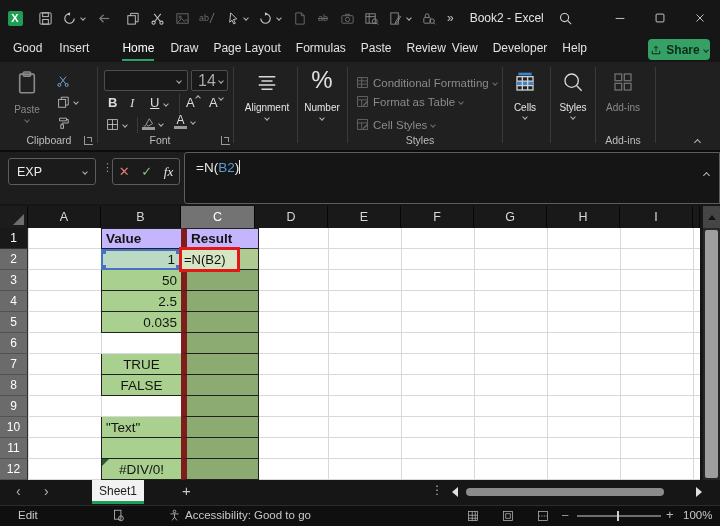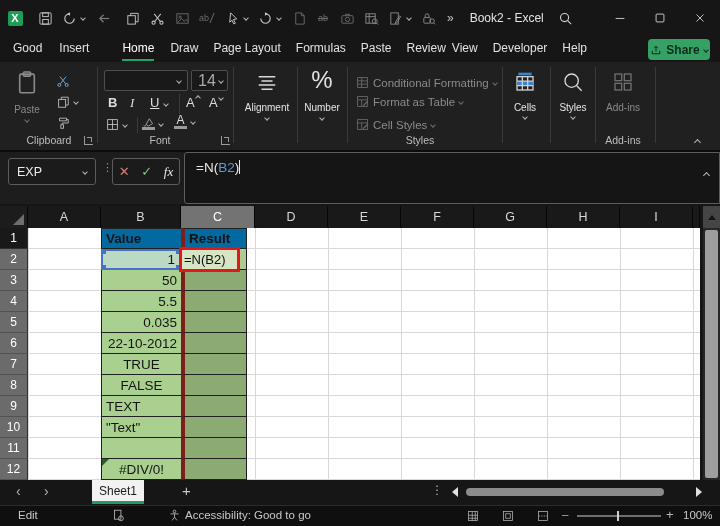--- a/index.html
+++ b/index.html
@@ -45,23 +45,23 @@
 .caret{display:inline-block;width:1px;height:14px;background:#e8e8e8;vertical-align:-2px}
 
 #grid{left:0;top:206px;width:700px;height:274px;background:#fff}
 .vl{position:absolute;top:22px;bottom:0;width:1px;background:#d9d9d9}
 .hl{position:absolute;left:28px;right:0;height:1px;background:#d9d9d9}
 .ch{position:absolute;top:0;height:22px;background:#191919;color:#d8d8d8;display:flex;align-items:center;justify-content:center;font-size:12.5px;border-right:1px solid #060606}
 .ch.sel{background:#737373;color:#fff}
 .rh{position:absolute;left:0;width:28px;height:21px;background:#6b6b6b;color:#fff;display:flex;align-items:center;justify-content:center;font-size:12px;border-bottom:1px solid #525252;border-right:1px solid #2e2e2e}
 .rh.dark{background:#191919;border-bottom:1px solid #2e2e2e}
 .cell{position:absolute;display:flex;align-items:center;font-size:13.5px;color:#141414;border-bottom:1px solid #202020;padding:0 4px;width:80px;height:21px;left:101px}
-.cell.c{left:181px;width:66px;border-left:4px solid #7f1d1d;border-right:1px solid #202020}
+.cell.c{left:181px;width:78px;border-left:6px solid #7f1d1d;border-right:1px solid #202020}
 .cell.b{border-left:1px solid #202020}
-.cell.hdr{background:#0369a1;font-weight:bold;border-top:1px solid #202020}
+.cell.hdr{background:#c4b5fd;font-weight:bold;border-top:1px solid #202020}
 .cell.bv{background:#A9D08E}
 .cell.cv{background:#8CAB73}
 .ar{justify-content:flex-end}
 .ac{justify-content:center}
 .hand{position:absolute;width:5px;height:5px;background:#4472C4}
 #vscroll{position:absolute;left:703px;top:206px;width:17px;height:274px;background:#262626}
 
 #sheetbar{left:0;top:480px;width:720px;height:25px;background:#161616}
 #sheettab{position:absolute;left:92px;top:0;width:52px;height:24px;background:#f2f2f2;color:#1c1c1c;font-size:12px;display:flex;align-items:center;justify-content:center;border-bottom:3px solid #1f9d5b}
 
@@ -459,26 +459,24 @@
     <div class="rh" style="top:253px">12</div>
     <div class="cell b hdr" style="top:22px">Value</div>
     <div class="cell b ar" style="top:43px;background:#BCDAC3;border:2px solid #4472C4">
       <span>1</span>
       <div class="hand" style="left:-2px;top:-2px"></div>
         <div class="hand" style="right:-2px;top:-2px"></div>
         <div class="hand" style="left:-2px;bottom:-2px"></div>
         <div class="hand" style="right:-2px;bottom:-2px"></div>
     </div>
     <div class="cell b bv ar" style="top:64px">50</div>
-    <div class="cell b bv ar" style="top:85px">5.5</div>
+    <div class="cell b bv ar" style="top:85px">2.5</div>
     <div class="cell b bv ar" style="top:106px">0.035</div>
-    <div class="cell b bv ar" style="top:127px">22-10-2012</div>
     <div class="cell b bv ac" style="top:148px">TRUE</div>
     <div class="cell b bv ac" style="top:169px">FALSE</div>
-    <div class="cell b bv" style="top:190px">TEXT</div>
     <div class="cell b bv" style="top:211px">"Text"</div>
     <div class="cell b bv" style="top:232px"></div>
     <div class="cell b bv ac" style="top:253px">
       <div style="position:absolute;left:0;top:0;width:0;height:0;border-right:7px solid transparent;border-top:7px solid #2E5B2E"></div>
       <span>#DIV/0!</span>
     </div>
     <div class="cell c hdr" style="top:22px">Result</div>
     <div class="cell c" style="top:43px;background:#AFCB92"></div>
     <div class="cell c cv" style="top:64px"></div>
     <div class="cell c cv" style="top:85px"></div>

